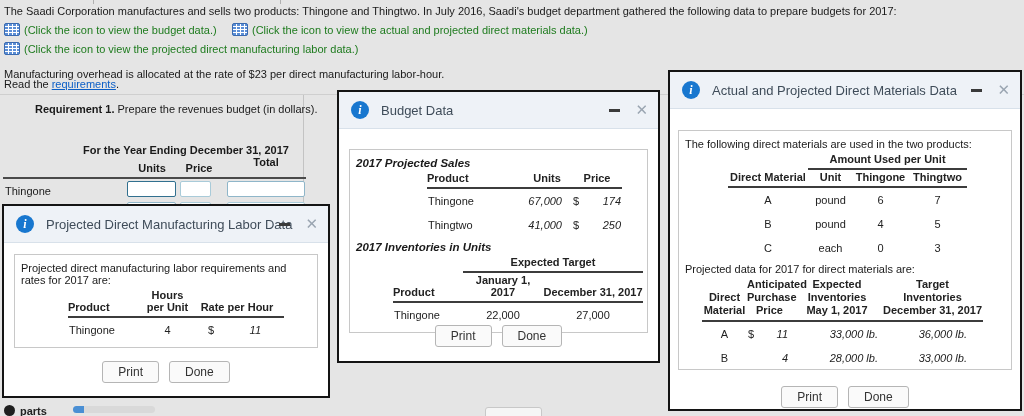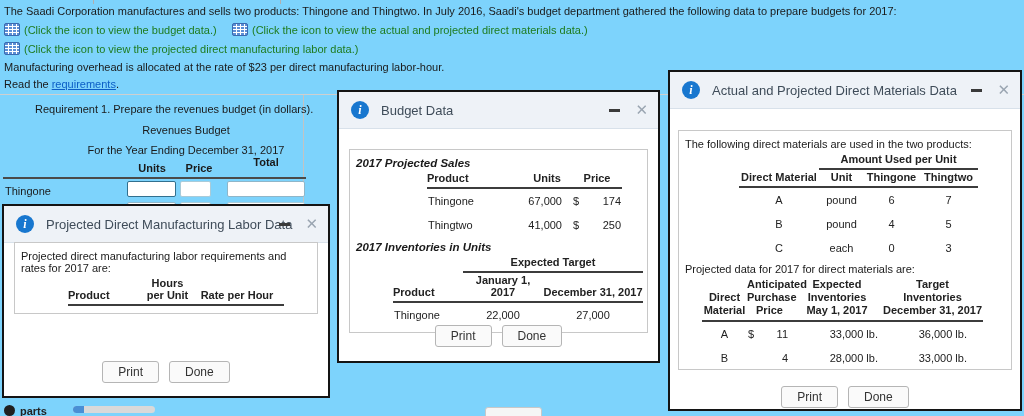--- a/index.html
+++ b/index.html
@@ -1,22 +1,22 @@
 <!DOCTYPE html>
 <html><head>
 <meta charset="utf-8">
 <style>
   html,body{margin:0;padding:0;background:#fff;}
-  #screen{position:relative;width:1024px;height:416px;background:#7dd3fc;overflow:hidden;
+  #screen{position:relative;width:1024px;height:416px;background:#e5e5e5;overflow:hidden;
           font-family:"Liberation Sans",sans-serif;color:#1a1a1a;}
   .abs{position:absolute;}
   .txt{font-size:11px;line-height:13px;white-space:nowrap;}
   .green{color:#1e7b1e;}
   .bluelink{color:#0b5ec6;text-decoration:underline;cursor:pointer;}
-  .bold{font-weight:normal;padding-left:31px;}
+  .bold{font-weight:bold;padding-left:31px;}
   
   .grid-icon{display:inline-block;width:14px;height:11px;vertical-align:-2px;margin-right:4px;
     background-color:#5b8ed6;border:1px solid #3a6ab0;border-radius:2px;
     background-image:repeating-linear-gradient(to right,transparent 0 3px,#fff 3px 4px),
                      repeating-linear-gradient(to bottom,transparent 0 2px,#fff 2px 3px);}
   .hrule{position:absolute;left:0;width:1024px;height:1px;background:#cfcfcf;}
   .vrule{position:absolute;width:1px;background:#c3c3c3;}
   .tick{position:absolute;top:0;width:1px;height:4px;background:#b0b0b0;}
   
   .inp{position:absolute;height:16px;background:#fff;border:1px solid #a9cbd9;border-radius:2px;
@@ -40,21 +40,21 @@
   .panel-note{font-size:11px;margin:1px 0 2px 0;}
   .btn-row{position:absolute;left:0;right:0;display:flex;justify-content:center;gap:10px;}
   .btn{background:#fafafa;border:1px solid #b5b5b5;border-radius:3px;padding:3px 15px;
        font-size:12px;color:#333;font-family:"Liberation Sans",sans-serif;cursor:pointer;}
   
   .tbl{border-collapse:collapse;table-layout:fixed;font-size:11px;color:#222;}
   .tbl th{font-weight:bold;vertical-align:bottom;padding:1px 0 3px 0;}
   .tbl .hdr th{border-bottom:2px solid #3c3c3c;}
   .tbl th.spanline{border-bottom:2px solid #3c3c3c;}
   .tbl td{height:22px;vertical-align:middle;}
-  .l{text-align:left;} .c{text-align:center;} .r{text-align:right;}
+  .l{text-align:left;} .c{text-align:center;} .r{text-align:right;font-style:italic;}
   .ml{white-space:pre-line;text-align:center;line-height:13px;}
   .pr4{padding-right:4px;} .pr10{padding-right:10px;} .pr16{padding-right:16px;}
   
   .foot-circle{position:absolute;width:11px;height:11px;border-radius:50%;background:#1f1f1f;}
   .progress{position:absolute;width:82px;height:7px;background:#d9d9d9;border-radius:4px;overflow:hidden;}
   .progress>span{display:block;width:11px;height:100%;background:#4a8fd4;}
   .partial-btn{position:absolute;width:57px;height:12px;background:#f5f5f5;border:1px solid #c8c8c8;
                border-radius:3px 3px 0 0;box-sizing:border-box;}
 </style>
 </head>
@@ -70,34 +70,33 @@
   <div class="abs txt" style="left:4px;top:23px">
     <span class="grid-icon"></span><span class="green">(Click the icon to view the budget data.)</span>
   </div>
   <div class="abs txt" style="left:232px;top:23px">
     <span class="grid-icon"></span><span class="green">(Click the icon to view the actual and projected direct materials data.)</span>
   </div>
   <div class="abs txt" style="left:4px;top:42px">
     <span class="grid-icon"></span><span class="green">(Click the icon to view the projected direct manufacturing labor data.)</span>
   </div>
 
-  <div class="abs txt" style="left:4px;top:61px">Manufacturing overhead is allocated at the rate of $23 per direct manufacturing labor-hour.</div>
+  <div class="abs txt" style="left:4px;top:68px">Manufacturing overhead is allocated at the rate of $23 per direct manufacturing labor-hour.</div>
 
   <div class="abs txt" style="left:4px;top:78px">
     <span>Read the </span><span class="bluelink">requirements</span><span>.</span>
   </div>
 
   <div class="hrule" style="top:94px"></div>
   <div class="vrule" style="left:303px;top:95px;height:302px"></div>
 
   <div class="abs txt" style="left:4px;top:103px">
     <span class="bold">Requirement 1.</span><span> Prepare the revenues budget (in dollars).</span>
   </div>
 
-  <div class="abs txt bold" style="left:0;top:124px;width:310px;text-align:center">Revenues Budget</div>
   <div class="abs txt bold" style="left:0;top:144px;width:310px;text-align:center">For the Year Ending December 31, 2017</div>
   <div class="colhead" style="left:152px;top:162px">Units</div>
   <div class="colhead" style="left:199px;top:162px">Price</div>
   <div class="colhead" style="left:266px;top:156px">Total</div>
   <div class="abs" style="left:3px;top:177px;width:303px;height:2px;background:#4a4a4a"></div>
   <div class="abs txt" style="left:5px;top:185px">Thingone</div>
   <input class="inp focus" style="left: 127px; top: 181px; width: 49px;" type="text">
   <input class="inp" style="left: 180px; top: 181px; width: 31px;" type="text">
   <input class="inp mid" style="left: 227px; top: 181px; width: 78px;" type="text">
   <input class="inp mid" style="left: 127px; top: 202px; width: 49px;" type="text">
@@ -181,21 +180,21 @@
 
   <div class="dialog" style="left:668px;top:70px;width:354px;height:341px">
     <div class="dlg-head">
       <span class="info-ic">i</span>
       <span class="dlg-title">Actual and Projected Direct Materials Data</span>
       <span class="min-ic"></span>
       <span class="close-ic">✕</span>
     </div>
     <div class="dlg-panel" style="left:8px;right:8px;top:58px;height:240px">
       <div class="panel-note">The following direct materials are used in the two products:</div>
-      <table class="tbl" style="width:239px;margin-left:54px">
+      <table class="tbl" style="width:239px;margin-left:43px">
         <colgroup>
             <col style="width:80px">
             <col style="width:45px">
             <col style="width:55px">
             <col style="width:59px">
           </colgroup>
         <tbody>
             <tr>
           <th></th>
           <th class="c spanline" colspan="3">Amount Used per Unit</th>
@@ -273,21 +272,21 @@
     </div>
   </div>
 
   <div class="dialog" style="left:2px;top:204px;width:328px;height:194px">
     <div class="dlg-head">
       <span class="info-ic">i</span>
       <span class="dlg-title">Projected Direct Manufacturing Labor Data</span>
       <span class="min-ic"></span>
       <span class="close-ic">✕</span>
     </div>
-    <div class="dlg-panel" style="top:36px;height:72px">
+    <div class="dlg-panel" style="top:48px;height:94px">
       <div class="panel-note" style="white-space:normal">Projected direct manufacturing labor requirements and rates for 2017 are:</div>
       <table class="tbl" style="width:216px;margin-left:47px;margin-top:2px">
         <colgroup>
             <col style="width:77px">
             <col style="width:45px">
             <col style="width:42px">
             <col style="width:30px">
             <col style="width:22px">
           </colgroup>
         <tbody>

